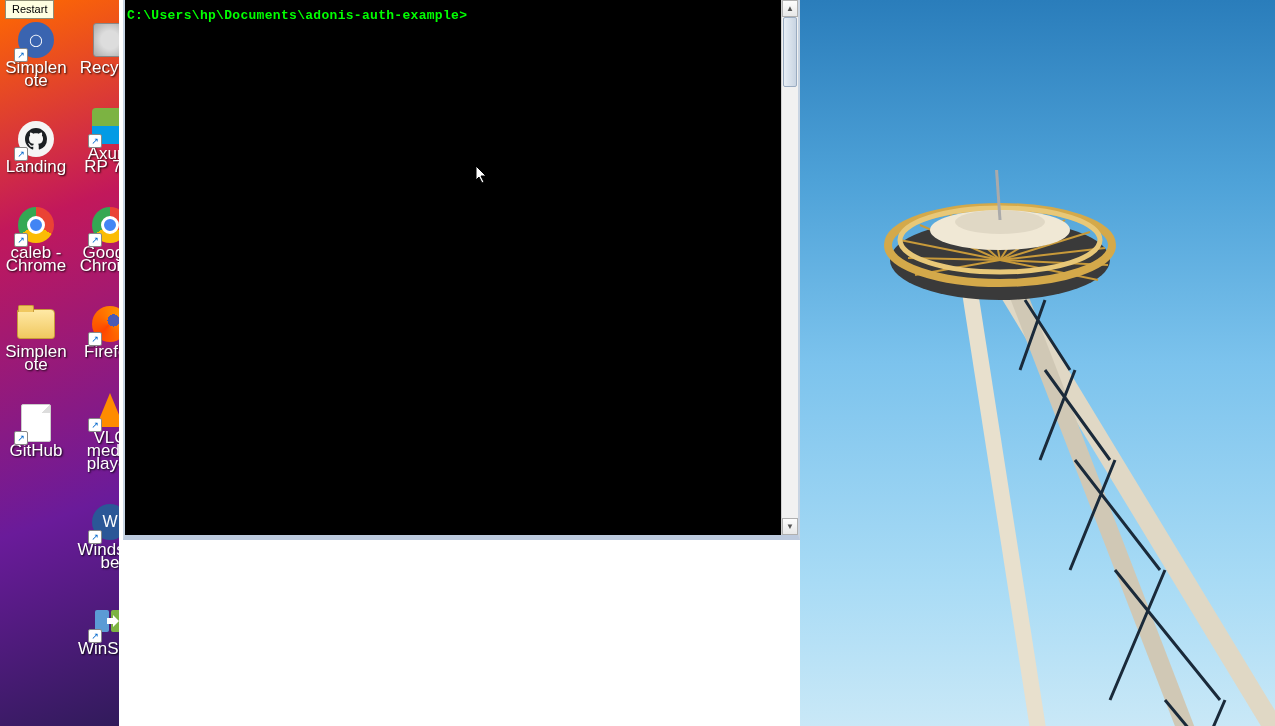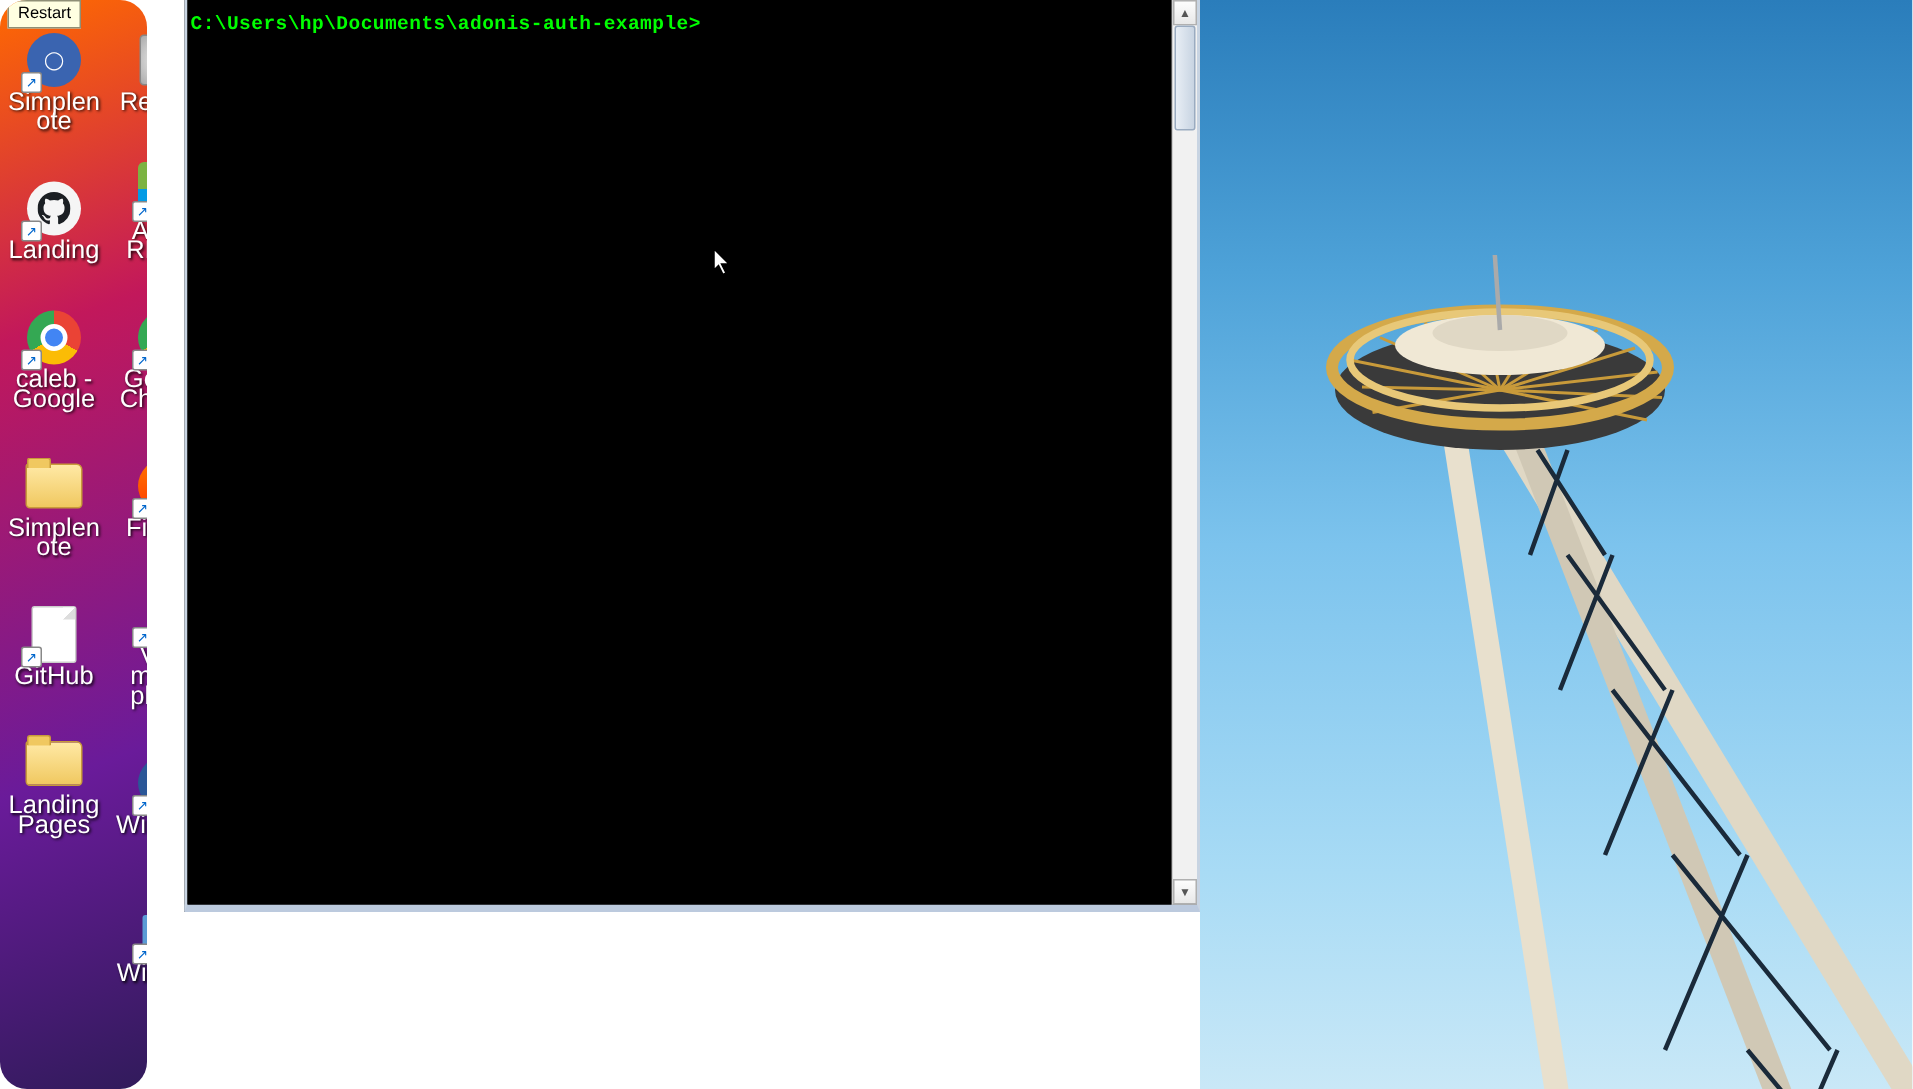--- a/index.html
+++ b/index.html
@@ -17,26 +17,25 @@
     }
 
     .desktop {
       position: absolute;
       inset: 0;
       display: flex;
     }
 
     
     .desktop-left {
-      width: 98px;
+      width: 119px;
       height: 100%;
       background: linear-gradient(160deg, #ff6a00 0%, #c2185b 30%, #6a1b9a 70%, #311b5b 100%);
       position: relative;
       overflow: hidden;
-      border-radius: 18px;
     }
 
     
     .desktop-right {
       position: absolute;
       left: 800px;
       top: 0;
       width: 475px;
       height: 726px;
       background: linear-gradient(to bottom, #2a7dbb 0%, #4ea2d8 25%, #7cc3ed 50%, #a8dbf5 80%, #c9e8f7 100%);
@@ -225,21 +224,21 @@
       border-radius: 3px 6px 3px 3px;
       border: 1px solid #888;
     }
 
     
     .terminal-window {
       position: absolute;
       left: 123px;
       top: 0;
       width: 677px;
-      height: 608px;
+      height: 540px;
       background: #000;
       border-left: 2px solid #c8d4e2;
       border-right: 2px solid #c8d4e2;
       border-bottom: 5px solid #bccade;
       display: flex;
     }
 
     .terminal-content {
       flex: 1;
       background: #000;
@@ -333,44 +332,38 @@
           <div class="shortcut-arrow">↗</div>
         </div>
         <div class="icon-label">Landing</div>
       </div>
 
       <div class="desktop-icon">
         <div class="icon-image">
           <div class="chrome-circle"></div>
           <div class="shortcut-arrow">↗</div>
         </div>
-        <div class="icon-label">caleb - Google</div>
+        <div class="icon-label">caleb - Chrome</div>
       </div>
 
       <div class="desktop-icon">
         <div class="icon-image">
           <div class="folder-icon"></div>
         </div>
         <div class="icon-label">Simplenote</div>
       </div>
 
       <div class="desktop-icon">
         <div class="icon-image">
           <div class="file-icon"></div>
           <div class="shortcut-arrow">↗</div>
         </div>
         <div class="icon-label">GitHub</div>
       </div>
 
-      <div class="desktop-icon">
-        <div class="icon-image">
-          <div class="folder-icon"></div>
-        </div>
-        <div class="icon-label">Landing Pages</div>
-      </div>
 
     </div>
 
     <div class="icon-col2">
       <div class="desktop-icon">
         <div class="icon-image">
           <div class="recycle-icon"></div>
         </div>
         <div class="icon-label">Recycle</div>
       </div>

